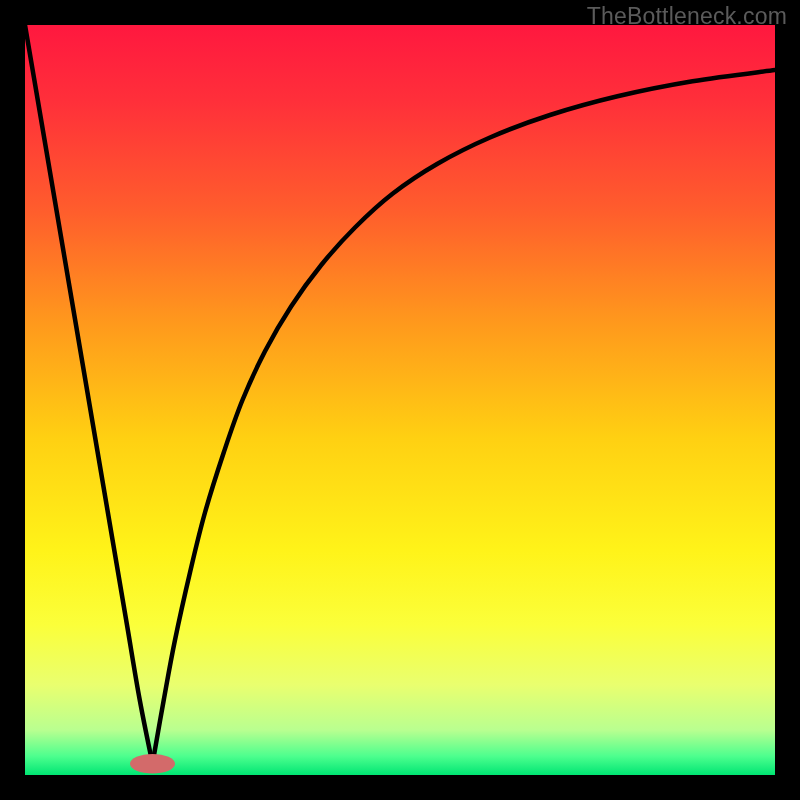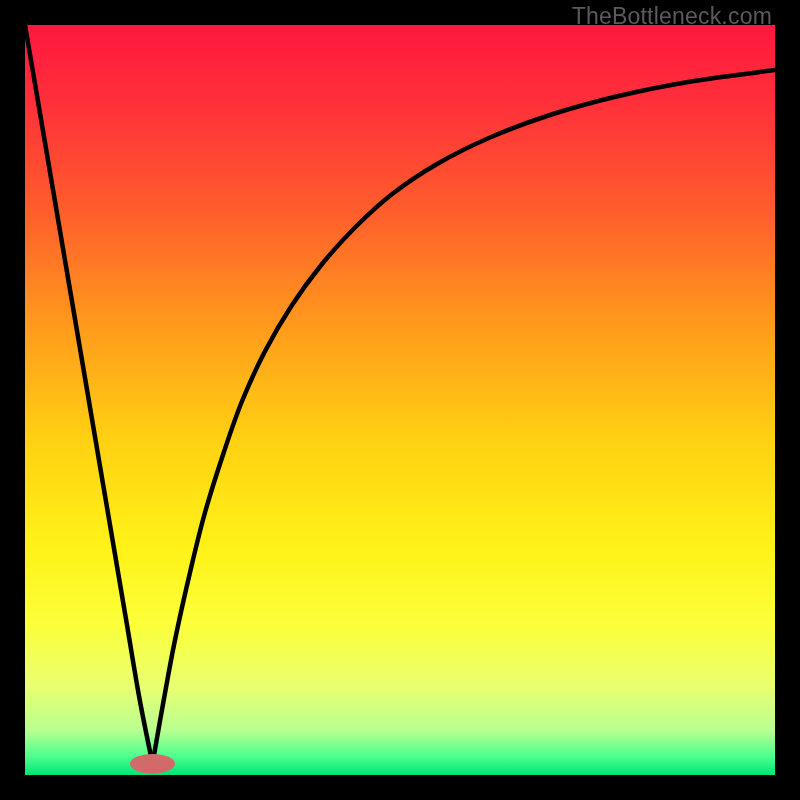--- a/index.html
+++ b/index.html
@@ -22,21 +22,21 @@
   .plot {
     position: absolute;
     left: 0;
     top: 0;
     width: 750px;
     height: 750px;
   }
   .watermark {
     position: absolute;
     top: 3px;
-    right: 28px;
+    right: 13px;
     color: #5b5b5b;
     font-size: 23px;
     font-weight: 500;
     letter-spacing: 0.2px;
   }
 </style>
 </head>
 <body>
 
 <div class="frame">

